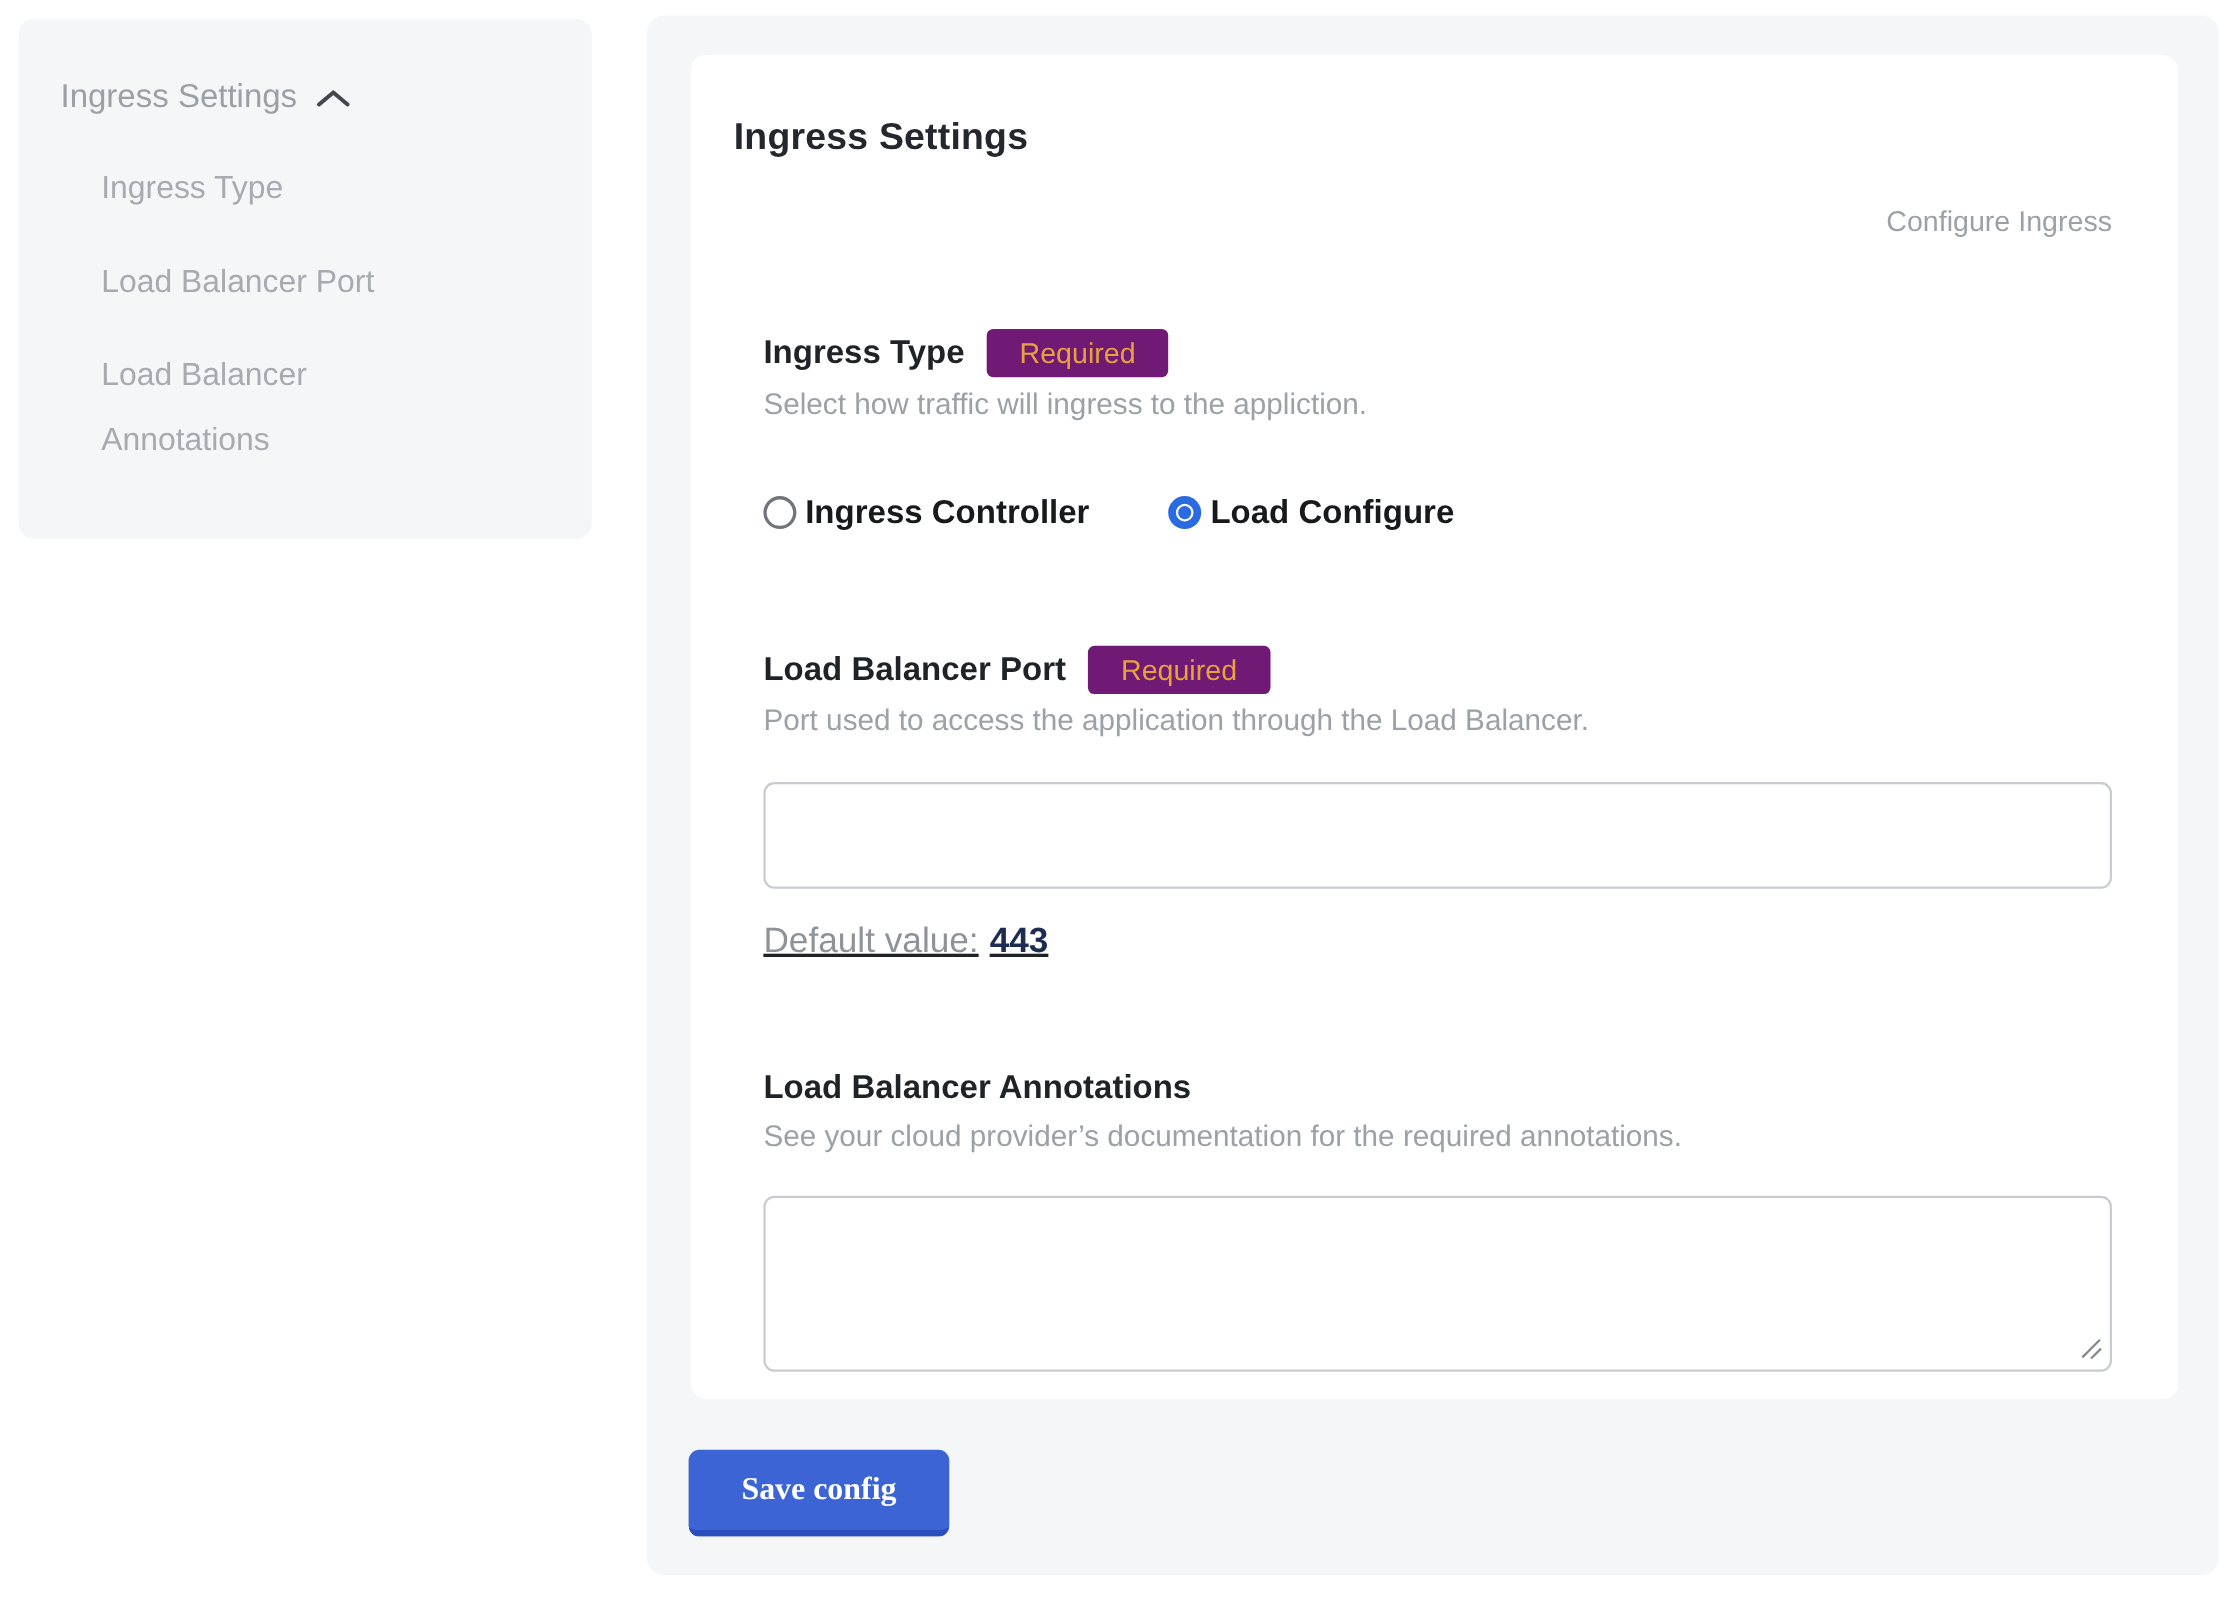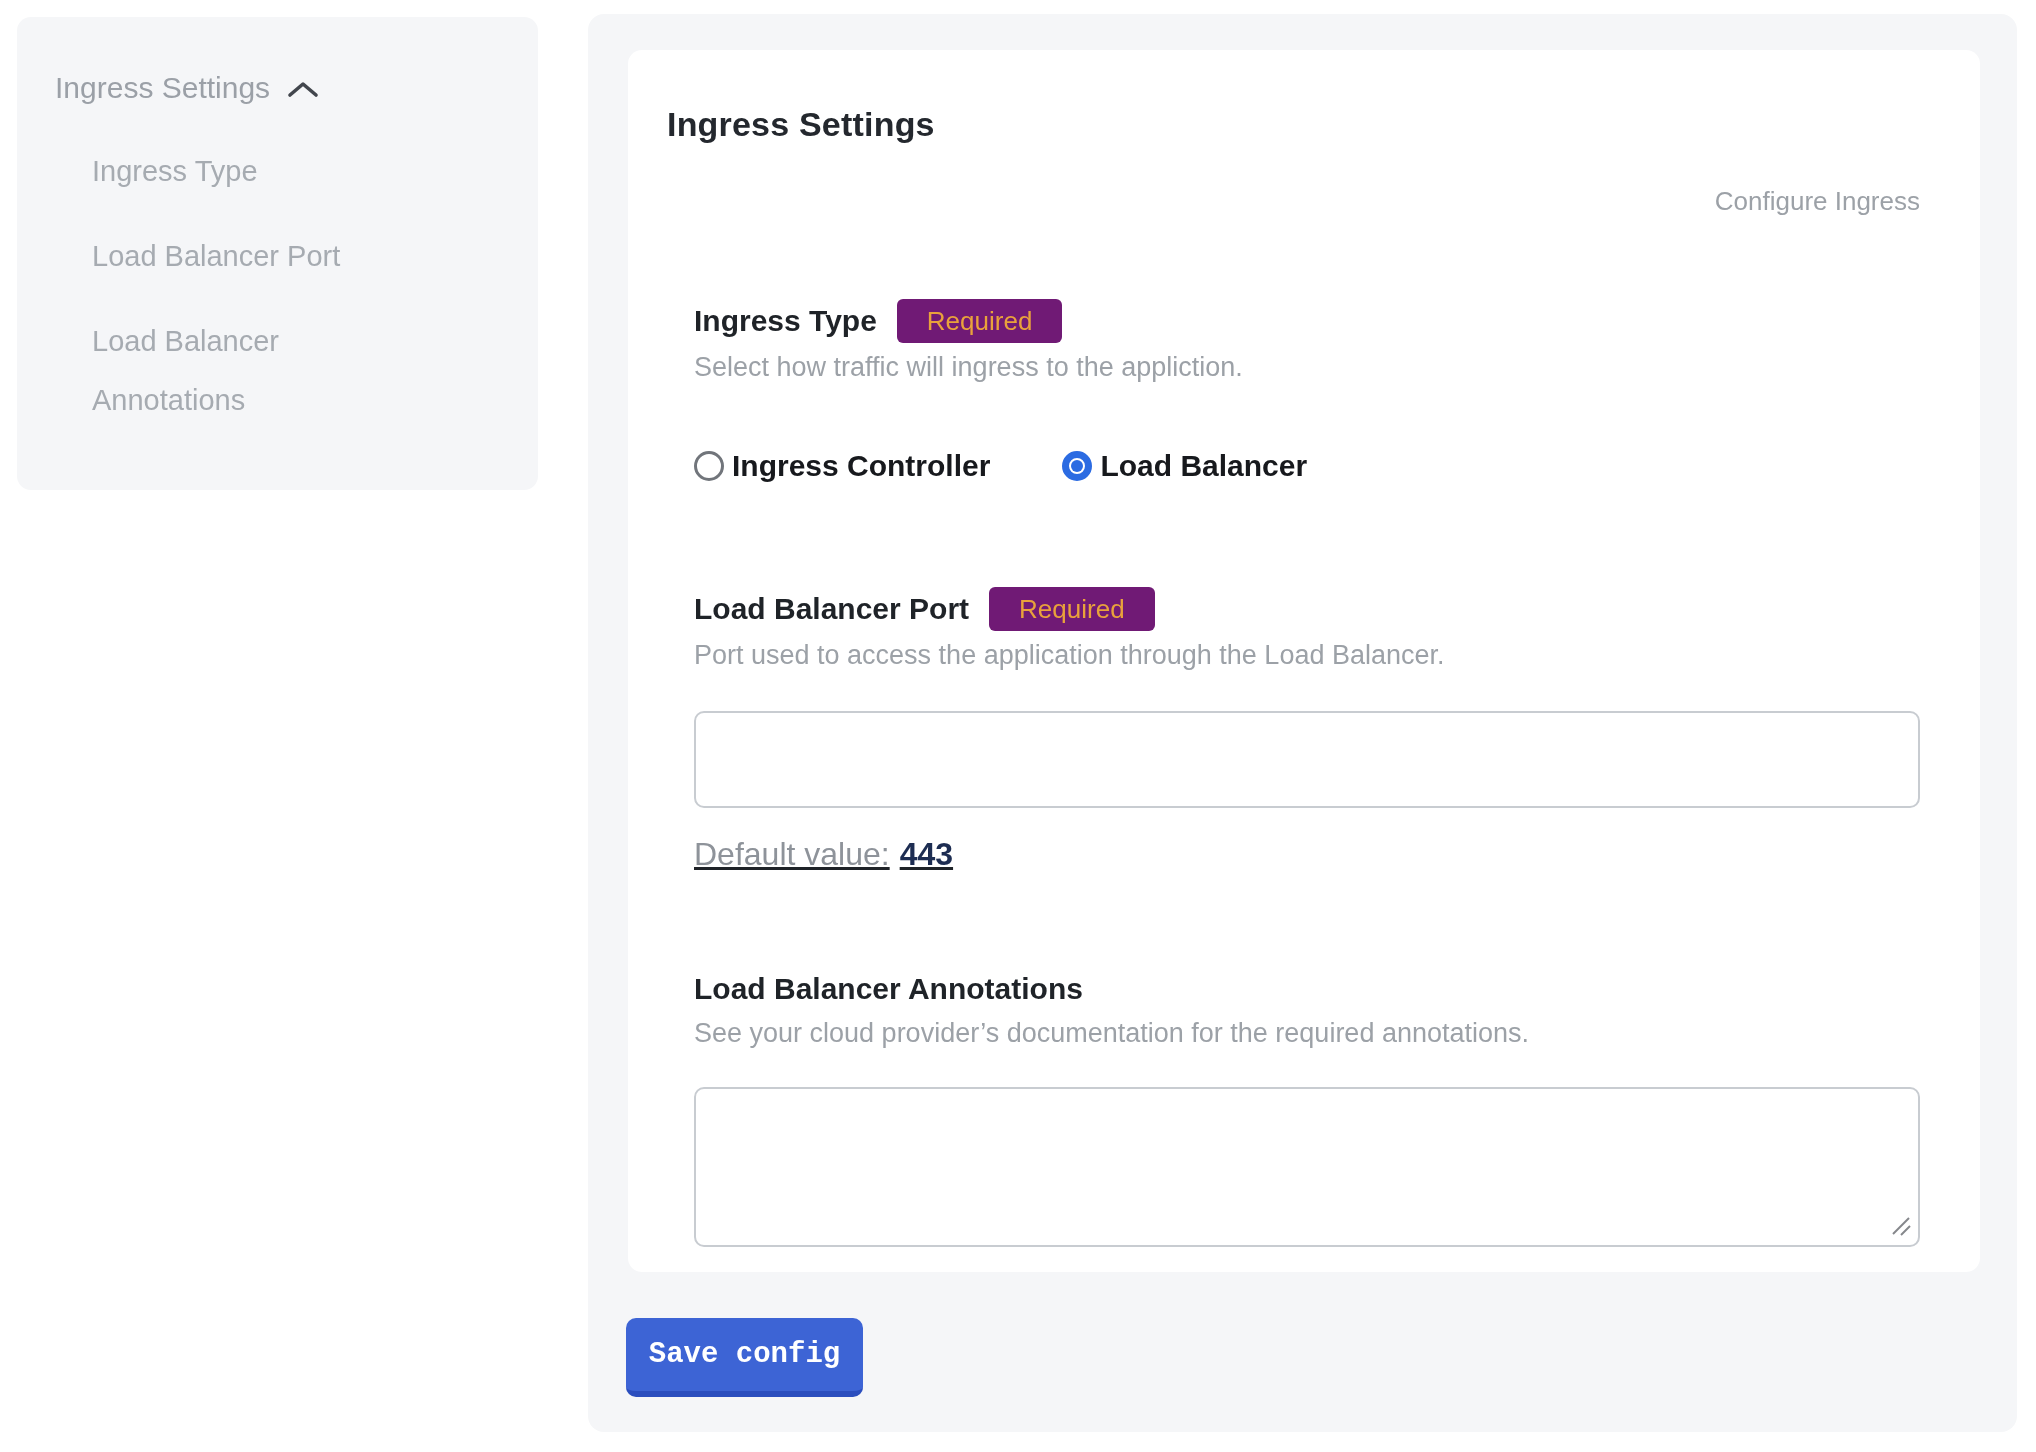--- a/index.html
+++ b/index.html
@@ -121,21 +121,21 @@
   .resize-handle { position:absolute; right:7px; bottom:9px; cursor:nwse-resize; line-height:0; }
 
   
   .save-btn {
     position:absolute; left:38px; top:1304px;
     width:237px; height:79px;
     background:#3D64D5;
     border:none; border-bottom:6px solid #2B4EBE;
     border-radius:10px;
     color:#ffffff; font-size:29px; font-weight:700;
-    font-family:Liberation Mono, monospace;
+    font-family:Liberation Serif, serif;
     cursor:pointer;
   }
 </style>
 </head>
 <body>
 
 <nav class="sidebar">
   <div class="sidebar-header">
     <span>Ingress Settings</span>
     <span class="chevron">
@@ -166,21 +166,21 @@
         </div>
         <div class="section-desc">Select how traffic will ingress to the appliction.</div>
 
         <div class="radio-row">
           <label class="radio-option">
             <span class="radio"></span>
             <span class="radio-label">Ingress Controller</span>
           </label>
           <label class="radio-option">
             <span class="radio selected"></span>
-            <span class="radio-label">Load Balancer</span>
+            <span class="radio-label">Load Configure</span>
           </label>
         </div>
       </div>
 
       <div class="section-2">
         <div class="heading-row">
           <span class="section-heading">Load Balancer Port</span>
           <span class="badge">Required</span>
         </div>
         <div class="section-desc">Port used to access the application through the Load Balancer.</div>

